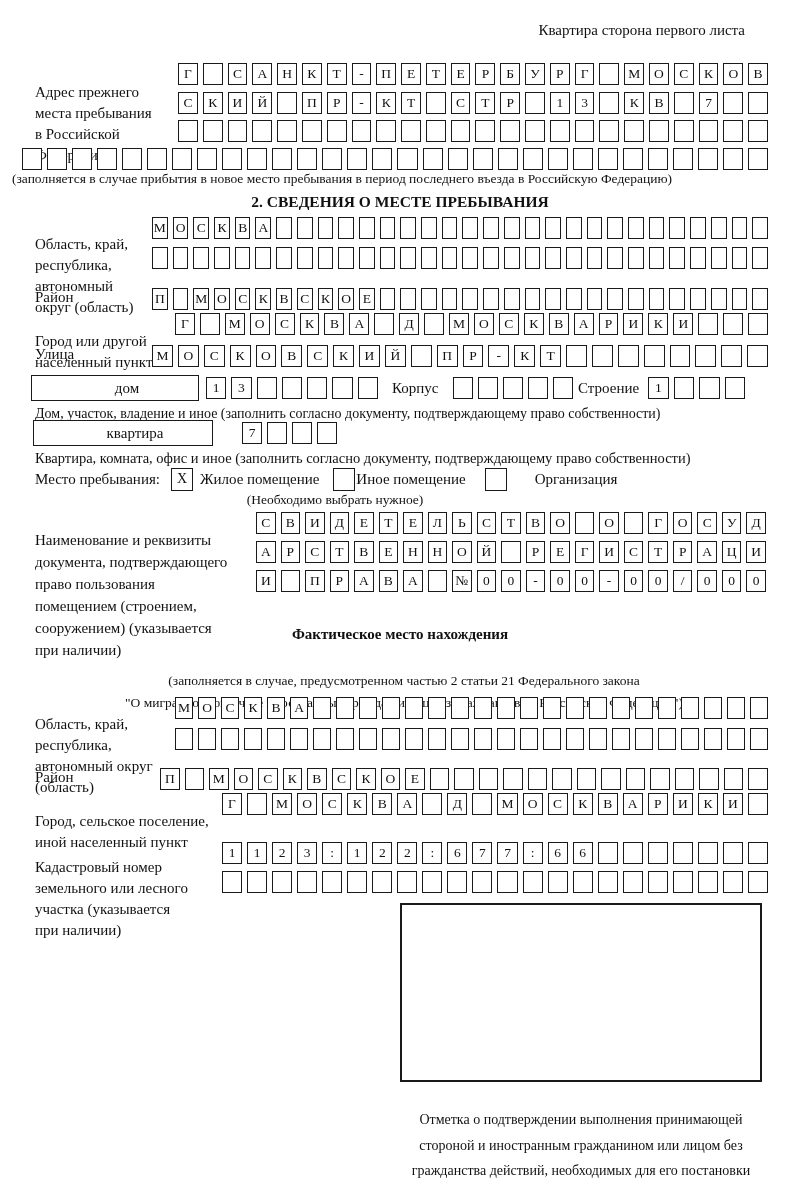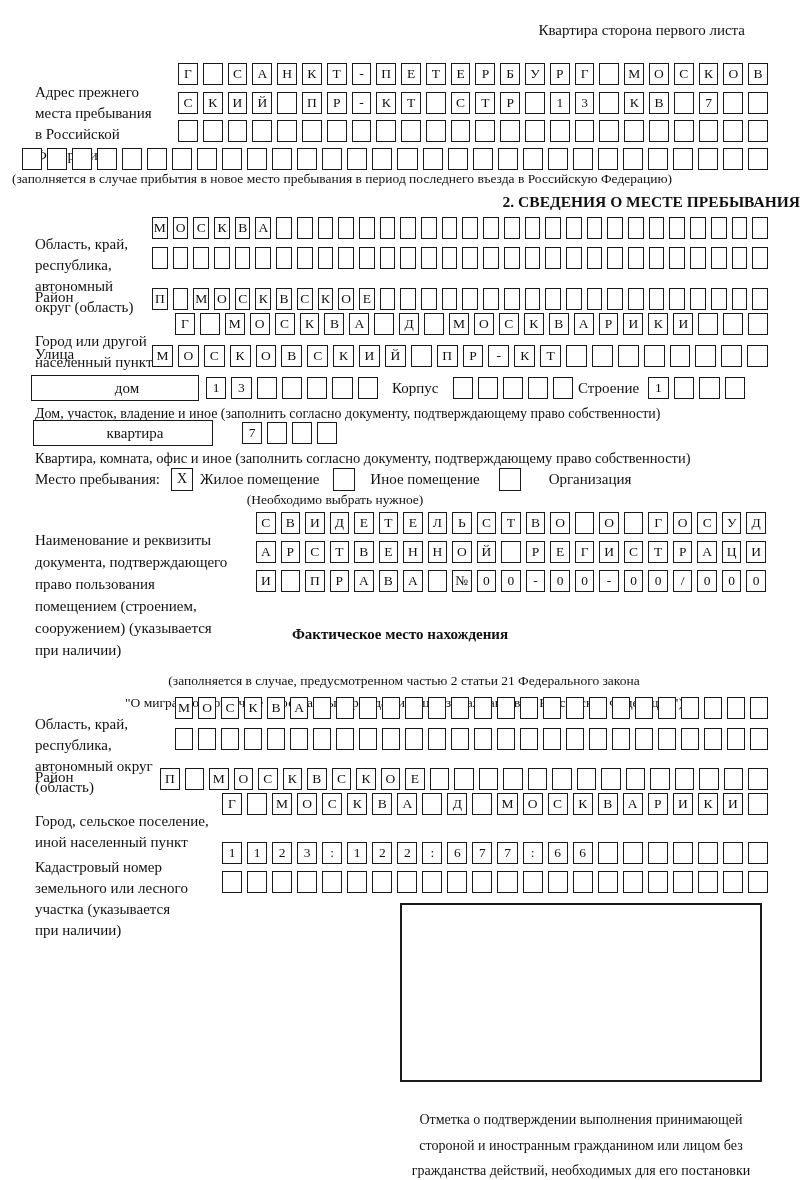--- a/index.html
+++ b/index.html
@@ -149,21 +149,21 @@
       <span class="cell"></span>
       <span class="cell"></span>
       <span class="cell"></span>
       <span class="cell"></span>
       <span class="cell"></span>
       <span class="cell"></span>
       <span class="cell"></span>
     </div>
   <div class="note" style="left:0;top:171px;width:684px;">(заполняется в случае прибытия в новое место пребывания в период последнего въезда в Российскую Федерацию)</div>
 
-  <div class="heading" style="top:193px;text-align:right;">2. СВЕДЕНИЯ О МЕСТЕ ПРЕБЫВАНИЯ</div>
+  <div class="heading" style="top:193px;">2. СВЕДЕНИЯ О МЕСТЕ ПРЕБЫВАНИЯ</div>
 
   <div class="lbl ml" style="left:35px;top:214px;width:125px;">Область, край,
 республика,
 автономный
 округ (область)</div>
   <div class="boxrow" style="left: 152px; top: 217px; width: 616px; grid-template-columns: repeat(30, 1fr);">
       <span class="cell">М</span>
       <span class="cell">О</span>
       <span class="cell">С</span>
       <span class="cell">К</span>
@@ -352,21 +352,21 @@
       <span class="cell"></span>
       <span class="cell"></span>
     </div>
   <div class="lbl" style="left:35px;top:448px;font-size:14.5px;">Квартира, комната, офис и иное (заполнить согласно документу, подтверждающему право собственности)</div>
 
   <div class="stayrow" style="left:35px;top:467px;height:24px;text-align:center;">
     <span>Место пребывания:</span>
     <span class="cbox" style="margin-left:11px;">X</span>
     <span style="margin-left:7px;">Жилое помещение</span>
     <span class="cbox" style="margin-left:14px;"></span>
-    <span style="margin-left:15px;">Иное помещение</span>
+    <span style="margin-left:1px;">Иное помещение</span>
     <span class="cbox" style="margin-left:19px;"></span>
     <span style="margin-left:28px;">Организация</span>
   </div>
   <div class="note" style="left:160px;top:492px;width:350px;">(Необходимо выбрать нужное)</div>
 
   <div class="lbl ml" style="left:35px;top:509px;width:215px;line-height:22px;">Наименование и реквизиты
 документа, подтверждающего
 право пользования
 помещением (строением,
 сооружением) (указывается

